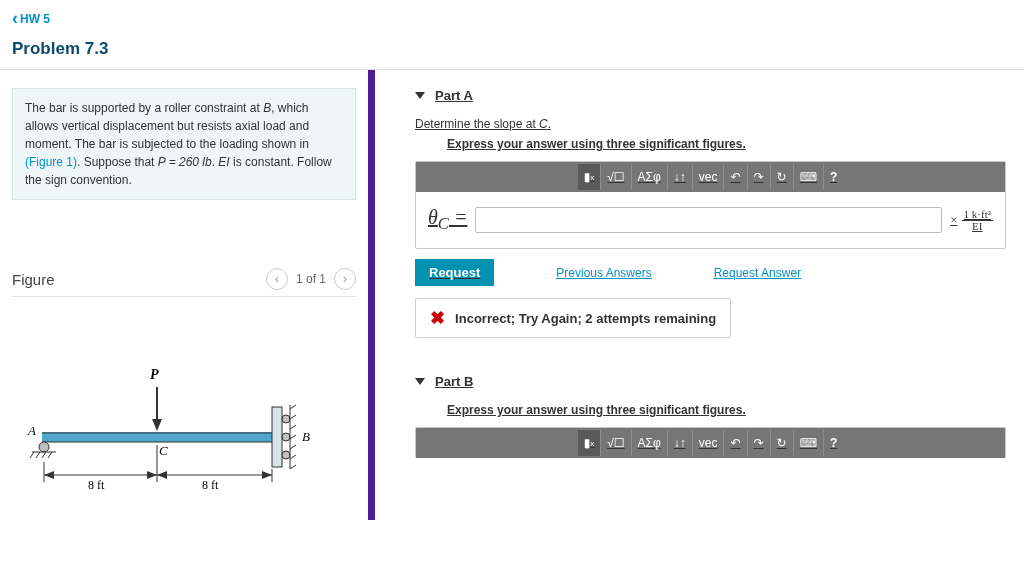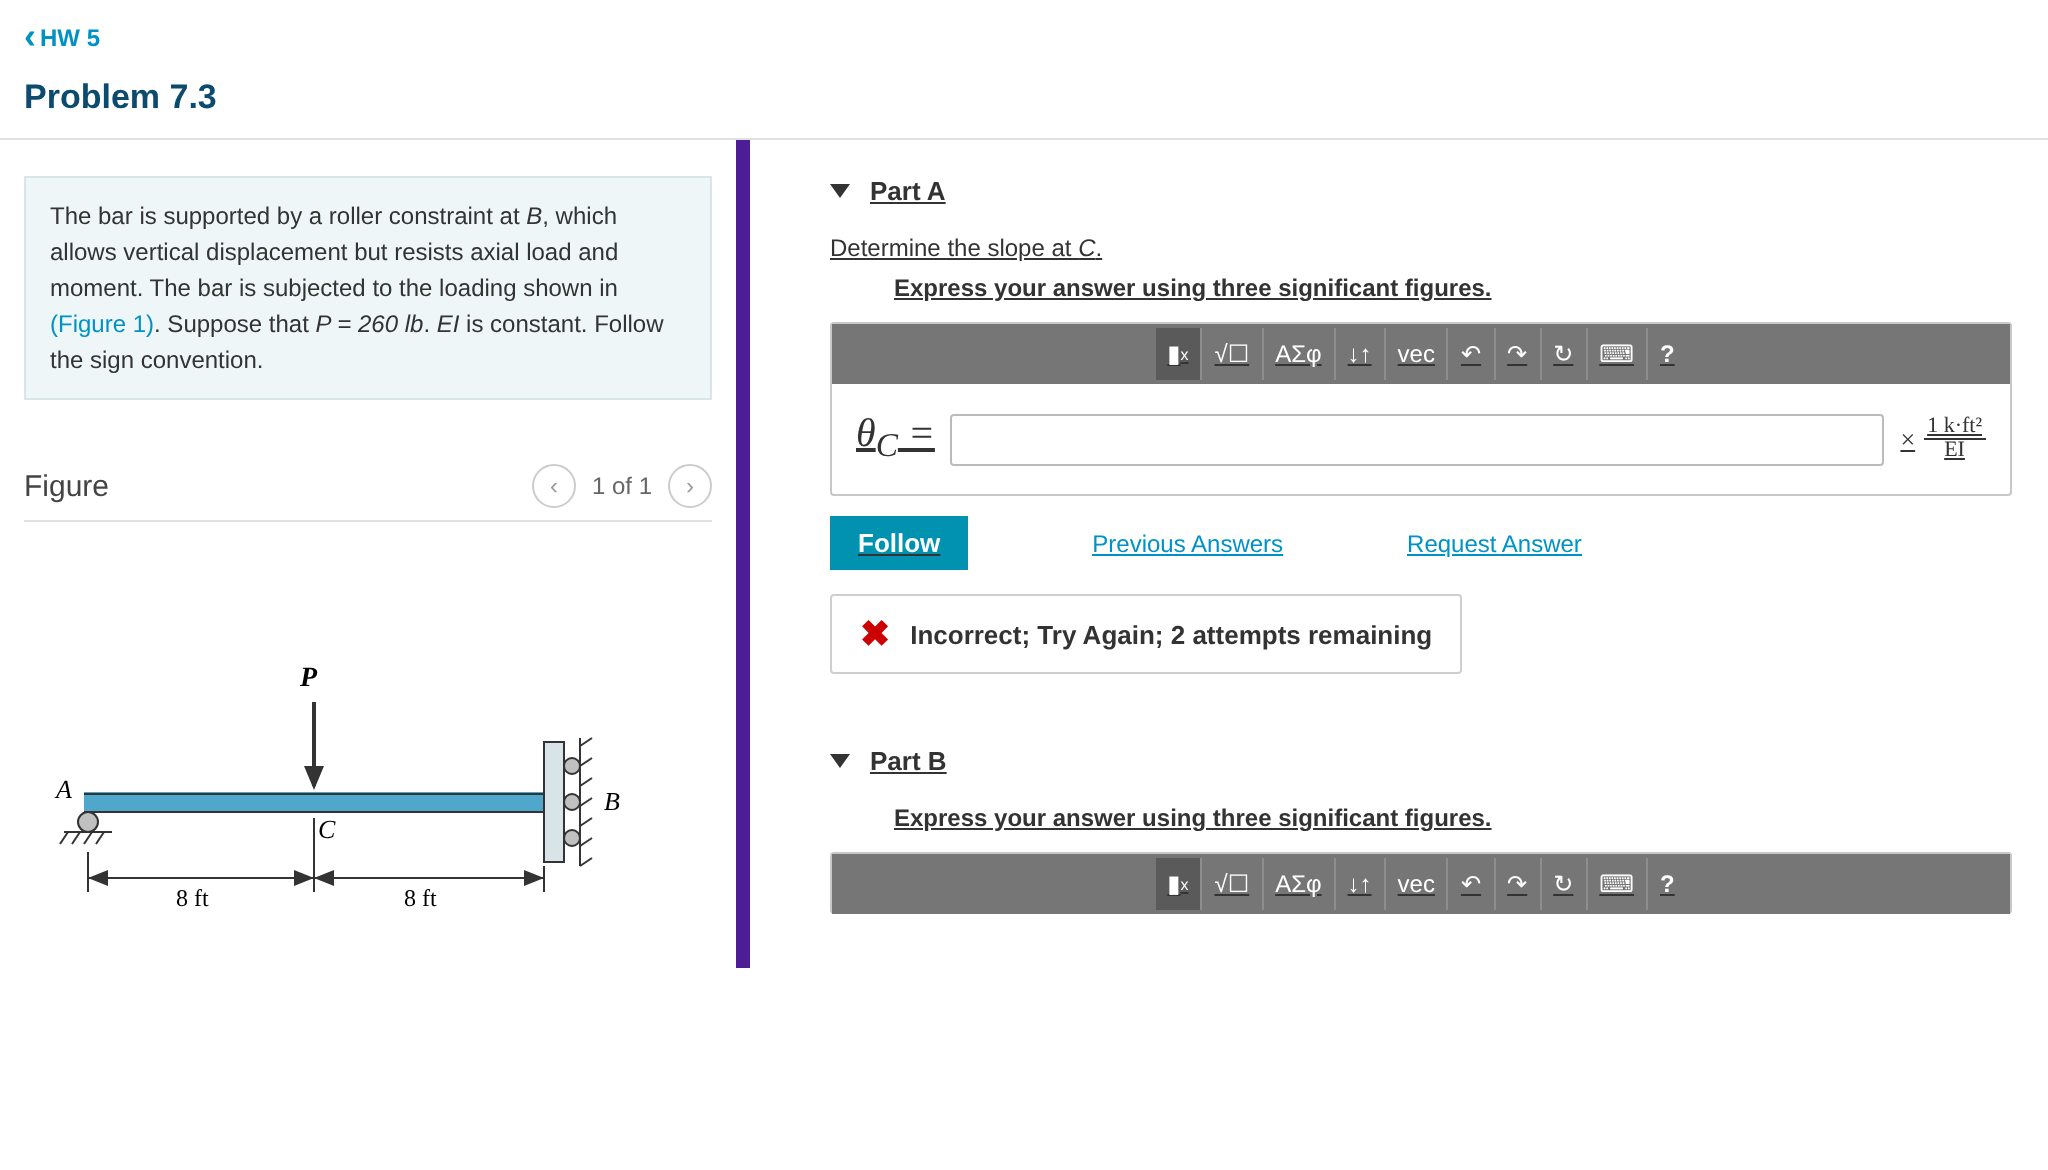--- a/index.html
+++ b/index.html
@@ -9,21 +9,21 @@
 .back-link { color: #0092c6; font-weight: bold; font-size: 12px; text-decoration: none; display: inline-flex; align-items: center; }
 .back-link .chev { font-size: 18px; margin-right: 2px; font-weight: bold; }
 .problem-title { font-size: 17px; font-weight: bold; color: #0c4a6e; margin-top: 10px; }
 .content { display: flex; }
 .left-col { width: 368px; padding: 18px 12px 0 12px; }
 .right-col { flex: 1; border-left: 7px solid #4c1d95; padding: 18px 18px 0 40px; text-decoration: underline; }
 
 .prob-box { background: #eef6f7; border: 1px solid #d8e6e8; padding: 10px 12px; font-size: 12px; line-height: 1.5; color: #333; }
 .prob-box .fig-link { color: #0092c6; }
 
-.figure-header { display: flex; align-items: center; justify-content: space-between; margin-top: 32px; border-bottom: 1px solid #e0e0e0; padding-bottom: 6px; }
+.figure-header { display: flex; align-items: center; justify-content: space-between; margin-top: 68px; border-bottom: 1px solid #e0e0e0; padding-bottom: 6px; }
 .figure-header .ftxt { font-size: 15px; color: #444; }
 .pager { display: flex; align-items: center; gap: 8px; font-size: 12px; color: #666; }
 .circle-btn { width: 22px; height: 22px; border: 1px solid #ccc; border-radius: 50%; display: inline-flex; align-items: center; justify-content: center; color: #999; font-size: 12px; background:#fff; }
 .figure-img { margin-top: 50px; padding-left:10px; }
 
 .part-head { display: flex; align-items: center; gap: 10px; font-size: 13px; font-weight: bold; color: #333; margin-bottom: 14px; }
 .collapse-caret { width:0; height:0; border-left:5px solid transparent; border-right:5px solid transparent; border-top:7px solid #333; }
 
 .instr { font-size: 12px; margin-bottom: 6px; }
 .instr b { font-weight: bold; margin-left: 32px; }
@@ -156,21 +156,21 @@
           <span>×</span>
           <span class="frac">
                 <span class="top">1 k·ft²</span>
                 <span class="bot">EI</span>
               </span>
         </span>
       </div>
     </div>
 
     <div class="submit-row">
-      <button class="submit-btn">Follow</button>
+      <button class="submit-btn">Request</button>
       <span class="link">Previous Answers</span>
       <span class="link">Request Answer</span>
     </div>
 
     <div class="feedback">
       <span class="x-icon">✖</span>
       <span>Incorrect; Try Again; 2 attempts remaining</span>
     </div>
 
     <div class="part-b">

